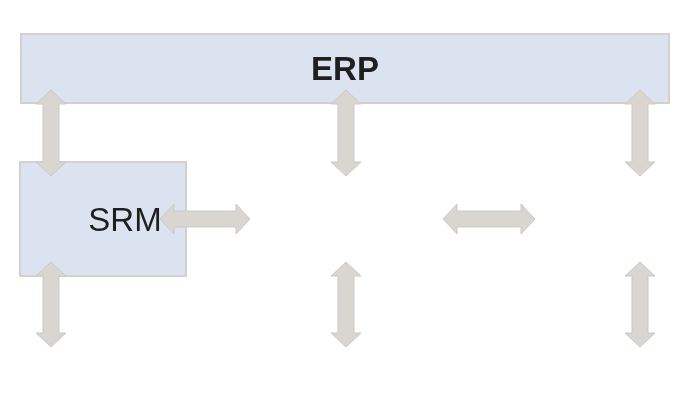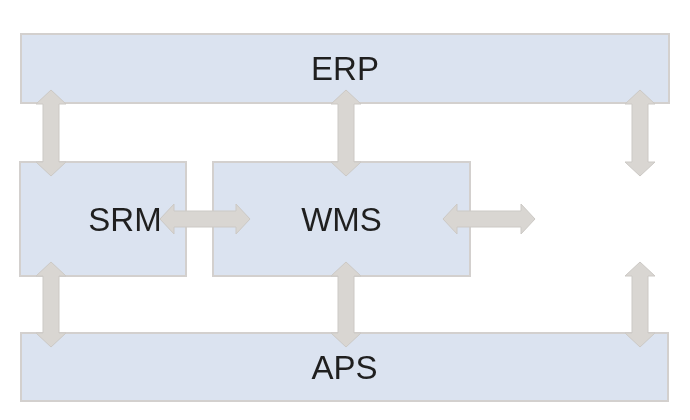--- a/index.html
+++ b/index.html
@@ -24,21 +24,21 @@
     align-items: center;
     justify-content: center;
     font-size: 33px;
     color: var(--text, #1f1f1f);
     z-index: 1;
   }
   .node-label {
     line-height: 1;
     user-select: none;
   }
-  #node-erp { left: 20px;  top: 33px;  width: 650px; height: 71px; }
+  #node-erp { left: 20px;  top: 33px;  width: 650px; height: 71px; font-weight: bold; }
   #node-srm { left: 19px;  top: 161px; width: 168px; height: 116px; padding-left: 44px; }
   #node-wms { left: 212px; top: 161px; width: 259px; height: 116px; }
   #node-mes { left: 496px; top: 161px; width: 172px; height: 116px; }
   #node-aps { left: 20px;  top: 332px; width: 649px; height: 70px; }
   .connector-layer {
     position: absolute;
     left: 0;
     top: 0;
     width: 690px;
     height: 420px;
@@ -58,28 +58,22 @@
 <div class="canvas">
 
   <div class="node" id="node-erp">
     <span class="node-label">ERP</span>
   </div>
 
   <div class="node" id="node-srm">
     <span class="node-label">SRM</span>
   </div>
 
-  <div class="node" id="node-wms">
-    <span class="node-label">WMS</span>
-  </div>
 
 
-  <div class="node" id="node-aps">
-    <span class="node-label">APS</span>
-  </div>
 
   <svg class="connector-layer" viewBox="0 0 690 420" xmlns="http://www.w3.org/2000/svg">
 
     <path class="arrow" d="M51 90 L66 104 L59 104 L59 162 L66 162 L51 176 L36 162 L43 162 L43 104 L36 104 Z"></path>
     <path class="arrow" d="M346 90 L361 104 L354 104 L354 162 L361 162 L346 176 L331 162 L338 162 L338 104 L331 104 Z"></path>
     <path class="arrow" d="M640 90 L655 104 L648 104 L648 162 L655 162 L640 176 L625 162 L632 162 L632 104 L625 104 Z"></path>
 
     <path class="arrow" d="M160 219 L174 204 L174 211 L236 211 L236 204 L250 219 L236 234 L236 227 L174 227 L174 234 Z"></path>
     <path class="arrow" d="M443 219 L457 204 L457 211 L521 211 L521 204 L535 219 L521 234 L521 227 L457 227 L457 234 Z"></path>
 

